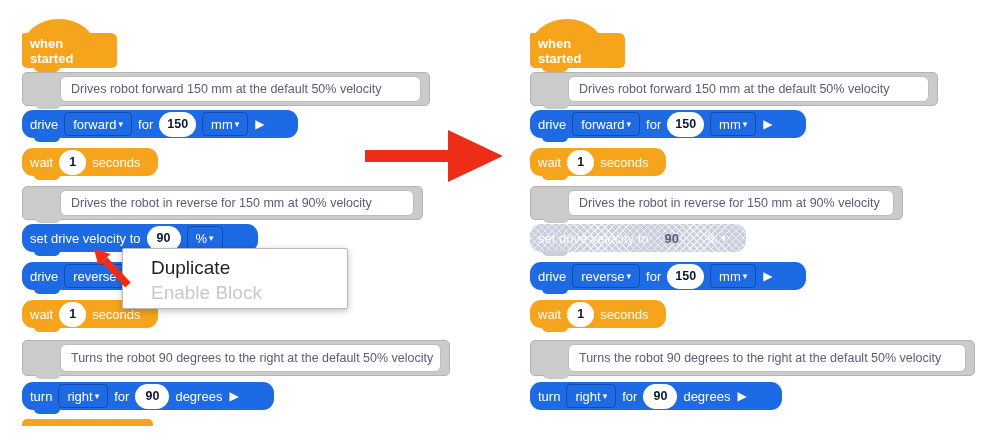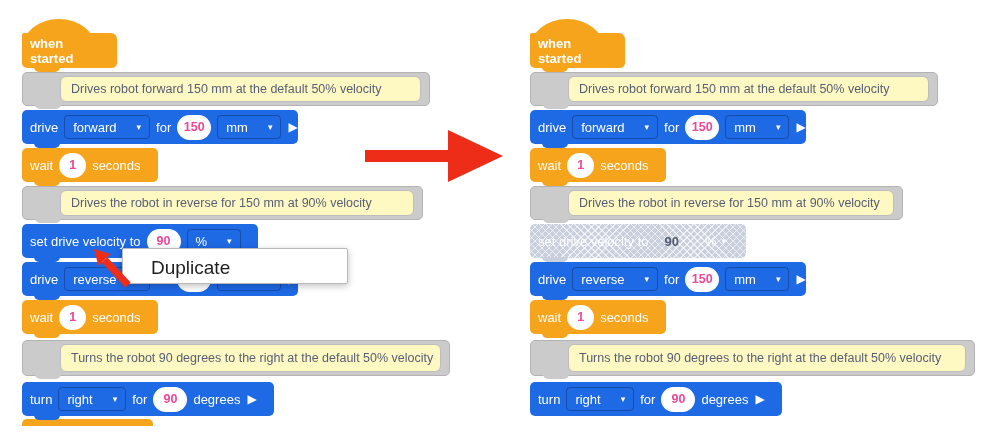--- a/index.html
+++ b/index.html
@@ -1,45 +1,45 @@
 <!DOCTYPE html>
 <html><head>
 <meta charset="utf-8">
 <style>
   html,body{margin:0;padding:0;background:#fff;}
   #stage{position:relative;width:997px;height:445px;background:#fff;overflow:hidden;
          font-family:"Liberation Sans",sans-serif;}
   
-  .block{position:absolute;height:34px;border-radius:5px;display:flex;align-items:center;
+  .block{position:absolute;height:28px;border-radius:11px;display:flex;align-items:center;
          gap:6px;padding:0 8px;box-sizing:border-box;color:#fff;font-size:13px;z-index:1;}
   .blue{background:#1E69E4;}
   .orange{background:#F5A41C;}
   .tab{position:absolute;left:12px;bottom:-4px;width:26px;height:5px;border-radius:0 0 5px 5px;}
   .blue .tab{background:#1E69E4;}
   .orange .tab{background:#F5A41C;}
   .gray .tab{background:#CBCBCB;}
   .dis .tab{background:#C9CFDC;}
   
   .hat{height:35px;border-radius:2px 6px 5px 5px;font-weight:bold;}
   .dome{position:absolute;top:-14px;left:0;width:74px;height:30px;background:#F5A41C;
         border-radius:50% 50% 0 0 / 100% 100% 0 0;}
   .hat-label{position:relative;z-index:2;}
   
-  .dd{display:flex;align-items:center;gap:20px;height:24px;padding:0 8px;border-radius:4px;
+  .dd{display:flex;align-items:center;gap:2px;height:24px;padding:0 8px;border-radius:4px;
       border:1px solid rgba(0,0,30,0.28);box-sizing:border-box;}
   .caret{font-size:9px;line-height:1;}
-  .oval{background:#fff;color:#ec4899;border-radius:13px;height:25px;min-width:34px;padding:0 8px;
+  .oval{background:#fff;color:#0f172a;border-radius:13px;height:25px;min-width:34px;padding:0 8px;
         display:flex;align-items:center;justify-content:center;font-weight:bold;font-size:12.5px;
         box-sizing:border-box;}
   .oval.sm{min-width:27px;padding:0 5px;}
   .play{font-size:12px;line-height:1;margin-left:1px;}
   
   .comment{position:absolute;height:34px;background:#CBCBCB;border:1px solid #B3B3B3;
            border-radius:5px;box-sizing:border-box;z-index:1;}
-  .bubble{position:absolute;left:37px;top:3px;bottom:3px;right:8px;background:#fef9c3;
+  .bubble{position:absolute;left:37px;top:3px;bottom:3px;right:8px;background:#ffffff;
           border:1px solid #BDBDBD;border-radius:6px;display:flex;align-items:center;
           padding:0 10px;white-space:nowrap;overflow:hidden;color:#575E75;font-size:12.5px;}
   
   .disabled-block{background-color:#C9CFDC;
     background-image:
       repeating-linear-gradient(45deg, rgba(255,255,255,.65) 0 1px, transparent 1px 5px),
       repeating-linear-gradient(135deg, rgba(255,255,255,.65) 0 1px, transparent 1px 5px);
     color:rgba(255,255,255,0.95);}
   .disabled-block .val{color:#575E75;font-weight:bold;margin:0 6px 0 10px;}
   .disabled-block .unit{margin-left:14px;display:flex;align-items:center;gap:5px;}
@@ -165,20 +165,21 @@
         </div>
       <span>degrees</span>
       <span class="play">▶</span>
       <div class="tab"></div>
     </div>
 
     <div class="sliver" style="left:22px;top:419px;width:131px;height:7px;"></div>
 
     <div class="menu">
       <div class="menu-item">Duplicate</div>
+      <div class="menu-item off">Enable Block</div>
     </div>
   </div>
 
   <div>
     <div class="block hat orange" style="left:530px;top:33px;width:95px;">
       <div class="dome"></div>
       <span class="hat-label">when started</span>
       <div class="tab"></div>
     </div>
 

